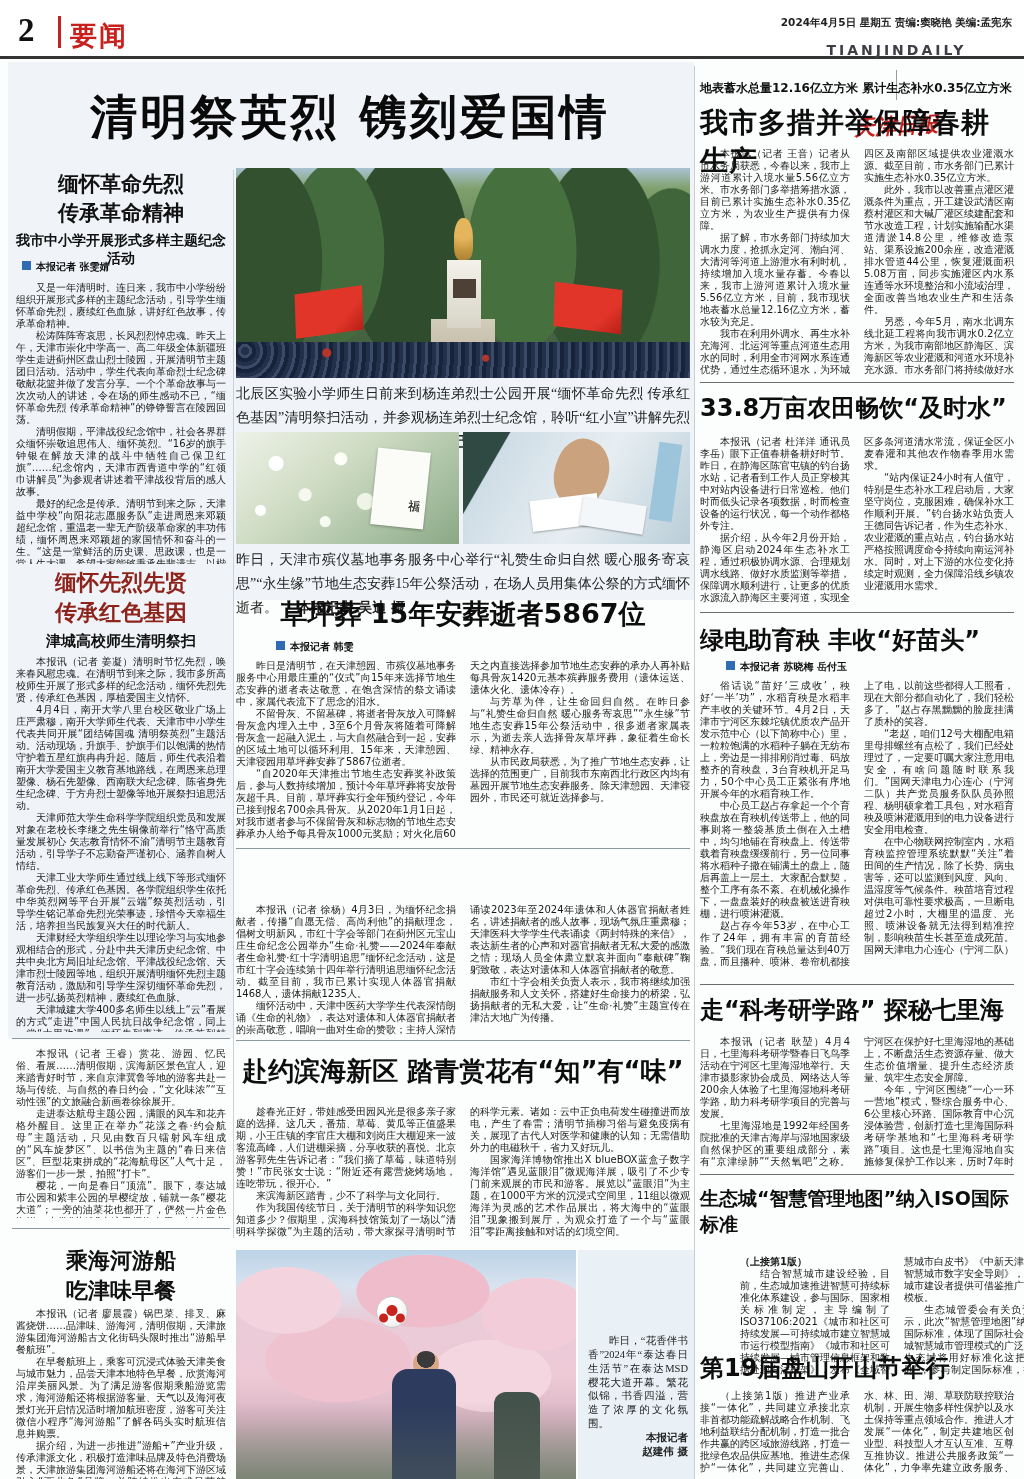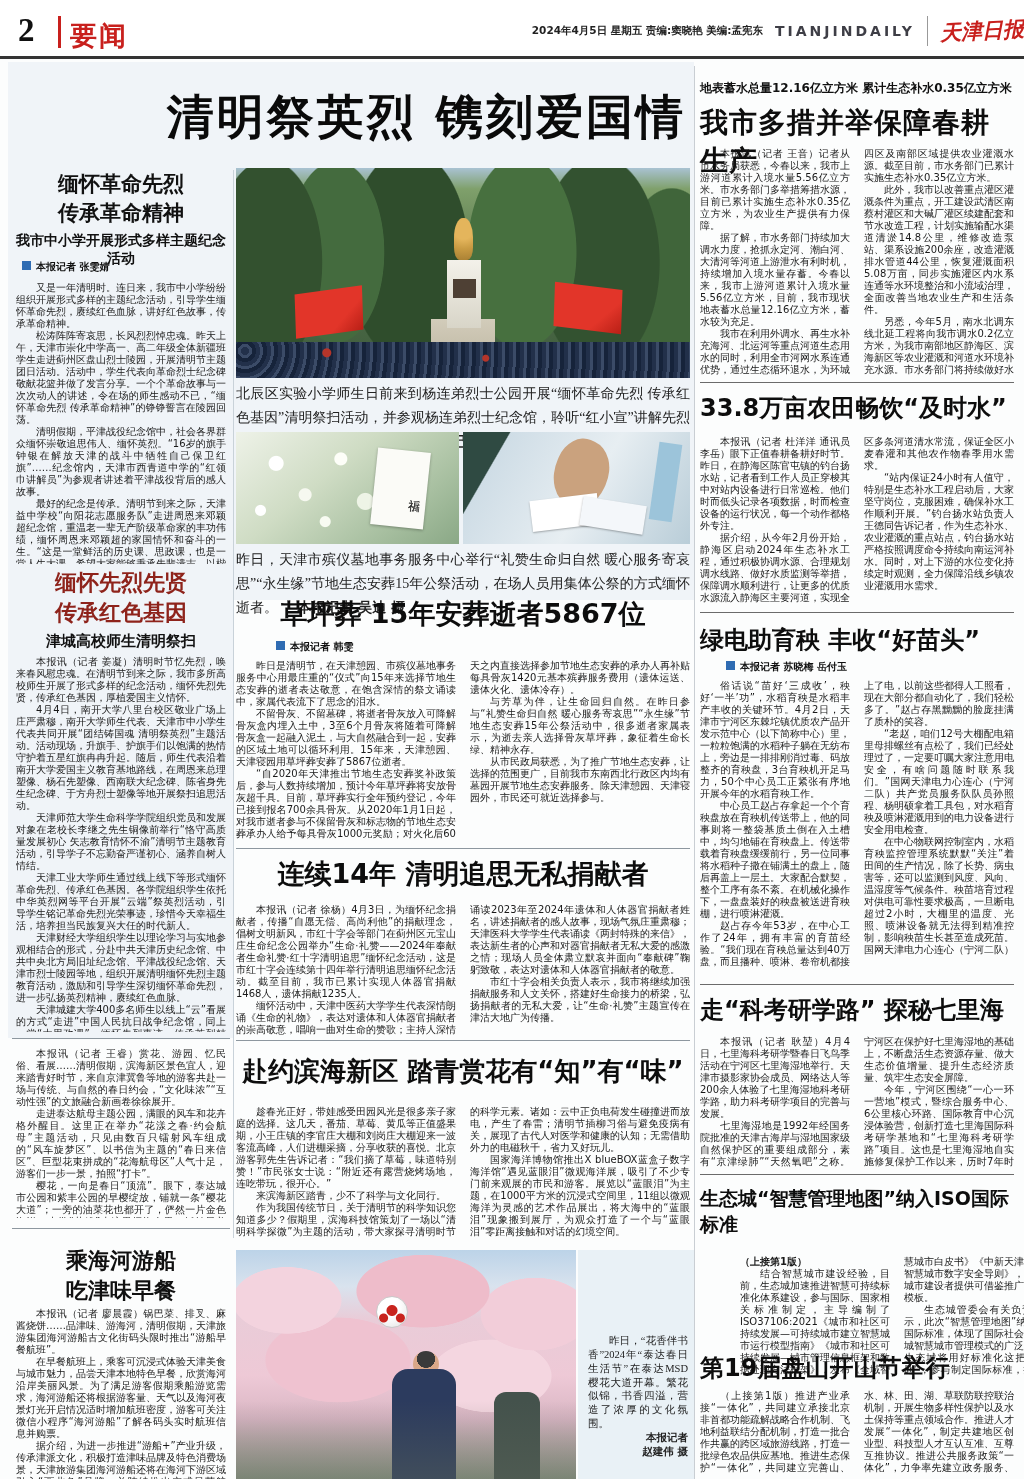--- a/index.html
+++ b/index.html
@@ -4,36 +4,36 @@
 <style>
   html,body{margin:0;padding:0;background:#e8e8e8;}
   #page{position:relative;width:1024px;height:1479px;margin:0 auto;background:#fcfdfd;
         font-family:"DejaVu Sans","Liberation Sans",sans-serif;color:#1c1c1c;overflow:hidden;}
   .abs{position:absolute;}
   
   .hdr{left:0;top:0;width:1024px;height:56px;border-bottom:3px solid #343434;background:#fff;}
   .pagenum{left:18px;top:12px;font-size:33px;font-weight:bold;color:#111;font-family:"Liberation Serif",serif;}
   .pgbar{left:58px;top:16px;width:3px;height:32px;background:#c8201d;}
   .section-tt{left:70px;top:18px;font-size:27px;font-weight:bold;color:#c8201d;letter-spacing:2px;}
-  .hdr-right{right:0;top:16px;display:flex;align-items:center;gap:12px;}
+  .hdr-right{right:12px;top:16px;display:flex;align-items:center;gap:12px;flex-direction:column;}
   .dateline{font-size:10.5px;font-weight:bold;color:#222;}
   .mast-latin{font-size:14px;font-weight:bold;letter-spacing:3px;color:#3e3e46;}
   .hdr-div{width:1px;height:30px;background:#999;}
   .mast-cn{font-size:21px;font-weight:bold;color:#c8201d;font-family:"Liberation Serif",serif;
            font-style:italic;transform:rotate(-3deg);}
   
   .tintA{left:8px;top:62px;width:686px;height:538px;background:#f0f4f8;}
   .tintB{left:8px;top:600px;width:226px;height:438px;background:#f0f4f8;}
   .tintC{left:578px;top:1250px;width:116px;height:229px;background:#e9f1f6;}
   .vline1{left:233px;top:170px;width:1px;height:1068px;background:#c9d2d9;}
   .vline2{left:694px;top:66px;width:1px;height:1413px;background:#c9ced3;}
   .hrule{height:1px;background:#8d979f;}
   .hrule-dark{height:1px;background:#6b6b6b;}
   
-  .feat-head{left:14px;top:86px;width:672px;text-align:right;font-size:47px;font-weight:900;
+  .feat-head{left:14px;top:86px;width:672px;text-align:center;font-size:47px;font-weight:900;
              color:#0a0a0a;letter-spacing:3px;}
   .subhead{font-size:21px;font-weight:bold;text-align:center;line-height:1.38;color:#111;}
   .deck{font-size:14px;font-weight:bold;text-align:center;color:#111;}
   .byline{font-size:10px;font-weight:bold;color:#111;}
   .byline::before{content:"";display:inline-block;width:9px;height:9px;background:#2f6cb3;margin-right:5px;}
   .body{font-size:10px;line-height:1.2;text-align:justify;overflow:hidden;color:#191919;}
   .body p{margin:0;text-indent:2em;}
   .cols2{column-count:2;column-gap:14px;column-fill:auto;}
   .headline-red{color:#8e231b;}
   .c-head{text-align:center;font-weight:900;color:#0d0d0d;}
@@ -214,21 +214,20 @@
   <div class="abs byline" style="left:250px;top:640px;width:200px;padding-left:26px;">本报记者 韩雯</div>
   <div class="abs body cols2" style="left:236px;top:660px;width:454px;height:182px;">
       <p>昨日是清明节，在天津憩园、市殡仪墓地事务服务中心用最庄重的“仪式”向15年来选择节地生态安葬的逝者表达敬意，在饱含深情的祭文诵读中，家属代表流下了思念的泪水。</p>
       <p>不留骨灰、不留墓碑，将逝者骨灰放入可降解骨灰盒内埋入土中，3至6个月骨灰将随着可降解骨灰盒一起融入泥土，与大自然融合到一起，安葬的区域土地可以循环利用。15年来，天津憩园、天津寝园用草坪葬安葬了5867位逝者。</p>
       <p>“自2020年天津推出节地生态安葬奖补政策后，参与人数持续增加，预计今年草坪葬将安放骨灰超千具。目前，草坪葬实行全年预约登记，今年已接到报名700余具骨灰。从2020年1月1日起，对我市逝者参与不保留骨灰和标志物的节地生态安葬承办人给予每具骨灰1000元奖励；对火化后60天之内直接选择参加节地生态安葬的承办人再补贴每具骨灰1420元基本殡葬服务费用（遗体运送、遗体火化、遗体冷存）。</p>
       <p>与芳草为伴，让生命回归自然。在昨日参与“礼赞生命归自然 暖心服务寄哀思”“永生缘”节地生态安葬15年公祭活动中，很多逝者家属表示，为逝去亲人选择骨灰草坪葬，象征着生命长绿、精神永存。</p>
       <p>从市民政局获悉，为了推广节地生态安葬，让选择的范围更广，目前我市东南西北行政区内均有墓园开展节地生态安葬服务。除天津憩园、天津寝园外，市民还可就近选择参与。</p>
     </div>
 
   <div class="abs hrule" style="left:236px;top:848px;width:454px;"></div>
-  <div class="abs c-head" style="left:236px;top:856px;width:454px;font-size:27px;">连续14年 清明追思无私捐献者</div>
   <div class="abs body cols2" style="left:236px;top:904px;width:454px;height:132px;">
       <p>本报讯（记者 徐杨）4月3日，为缅怀纪念捐献者，传播“自愿无偿、高尚利他”的捐献理念，倡树文明新风，市红十字会等部门在蓟州区元宝山庄生命纪念公园举办“生命·礼赞——2024年奉献者生命礼赞·红十字清明追思”缅怀纪念活动，这是市红十字会连续第十四年举行清明追思缅怀纪念活动。截至目前，我市已累计实现人体器官捐献1468人，遗体捐献1235人。</p>
       <p>缅怀活动中，天津中医药大学学生代表深情朗诵《生命的礼物》，表达对遗体和人体器官捐献者的崇高敬意，唱响一曲对生命的赞歌；主持人深情诵读2023年至2024年遗体和人体器官捐献者姓名，讲述捐献者的感人故事，现场气氛庄重肃穆；天津医科大学学生代表诵读《两封特殊的来信》，表达新生者的心声和对器官捐献者无私大爱的感激之情；现场人员全体肃立默哀并面向“奉献碑”鞠躬致敬，表达对遗体和人体器官捐献者的敬意。</p>
       <p>市红十字会相关负责人表示，我市将继续加强捐献服务和人文关怀，搭建好生命接力的桥梁，弘扬捐献者的无私大爱，让“生命·礼赞”主题宣传在津沽大地广为传播。</p>
     </div>
 
   <div class="abs hrule" style="left:236px;top:1040px;width:454px;"></div>
   <div class="abs c-head" style="left:236px;top:1054px;width:454px;font-size:26px;">赴约滨海新区 踏青赏花有“知”有“味”</div>
   <div class="abs body cols2" style="left:236px;top:1106px;width:454px;height:134px;">
       <p>趁春光正好，带娃感受田园风光是很多亲子家庭的选择。这几天，番茄、草莓、黄瓜等正值盛果期，小王庄镇的李官庄大棚和刘岗庄大棚迎来一波客流高峰，人们进棚采摘，分享收获的喜悦。北京游客郭先生告诉记者：“我们摘了草莓，味道特别赞！”市民张女士说：“附近还有露营烧烤场地，连吃带玩，很开心。”</p>

